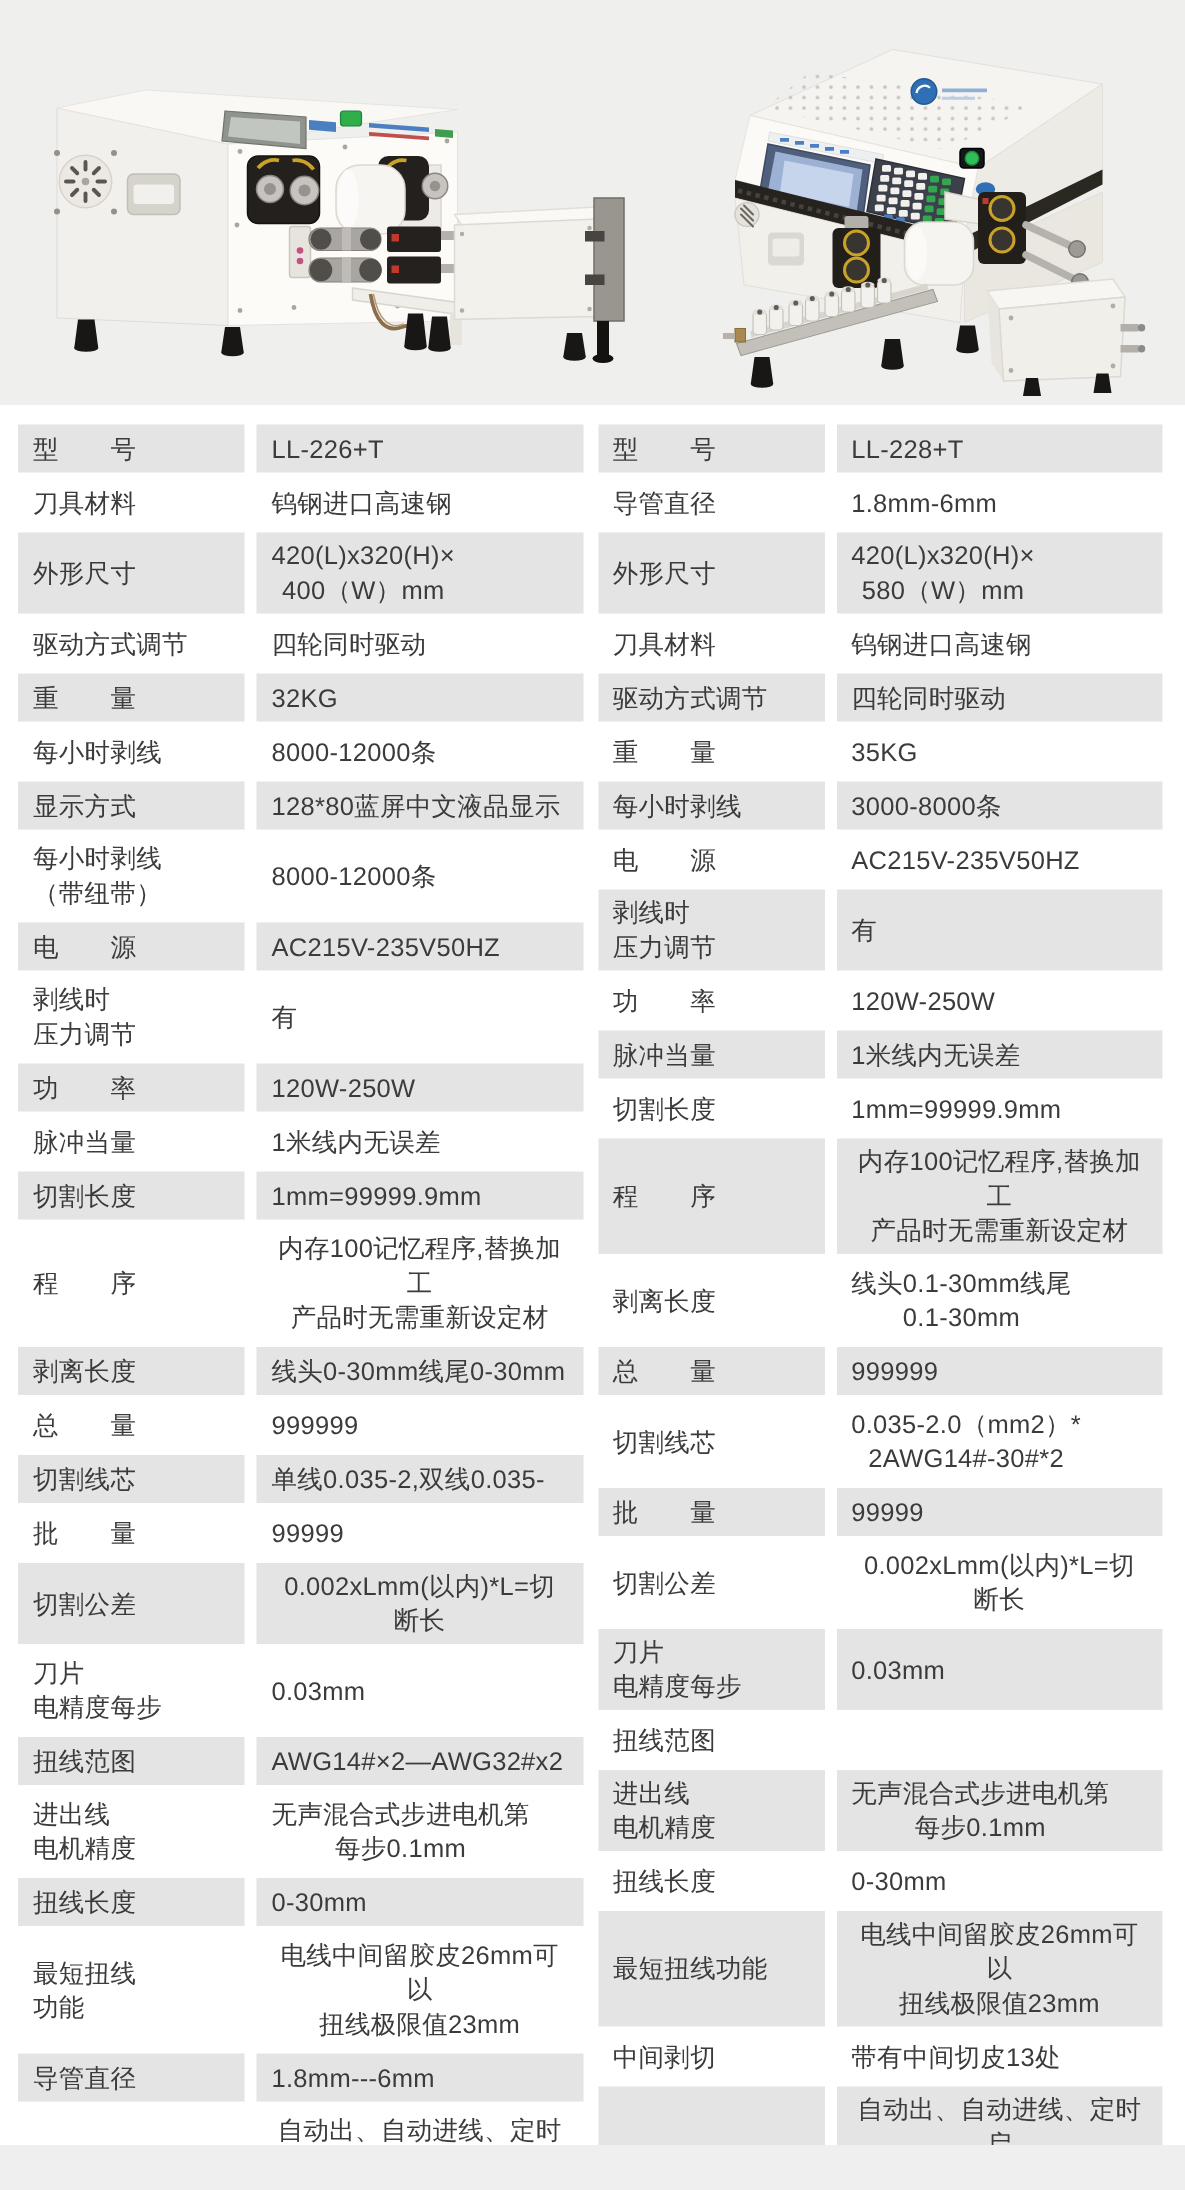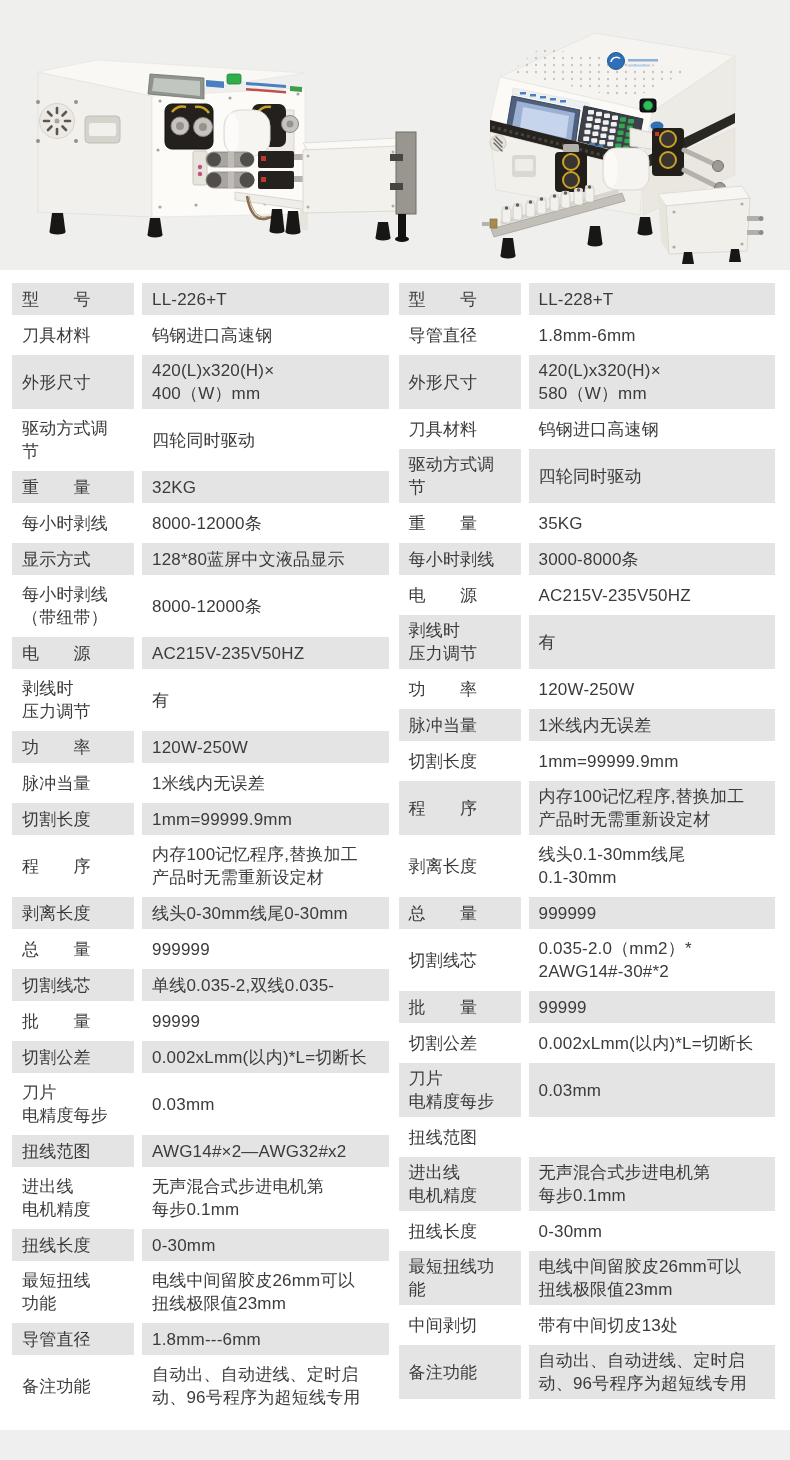--- a/index.html
+++ b/index.html
@@ -13,22 +13,22 @@
   #photoR{left:390px;}
   .spec-section{padding:13px 15px 0 12px;display:flex;gap:10px;}
   .spec-col{flex:1;min-width:0;}
   .spec-row{display:flex;gap:8px;margin-bottom:4px;}
   .cell{
     box-sizing:border-box;display:flex;align-items:center;
     padding:4px 10px;min-height:32px;
     font-size:17px;line-height:23px;color:#3b3b3b;
     white-space:pre-line;letter-spacing:0.2px;
   }
-  .cell.label{width:122px;flex:none;}
-  .cell.value{flex:1;}
+  .cell.label{width:151px;flex:none;}
+  .cell.value{flex:1;text-align:center;}
   .spec-row.gray .cell{background:#e4e4e4;}
   .footer-strip{position:absolute;left:0;bottom:0;width:100%;height:30px;background:#efefef;}
 </style>
 </head>
 <body>
 
 <div class="photo-section">
 
   <svg id="photoL" width="460" height="272" viewBox="0 0 460 272">
 

